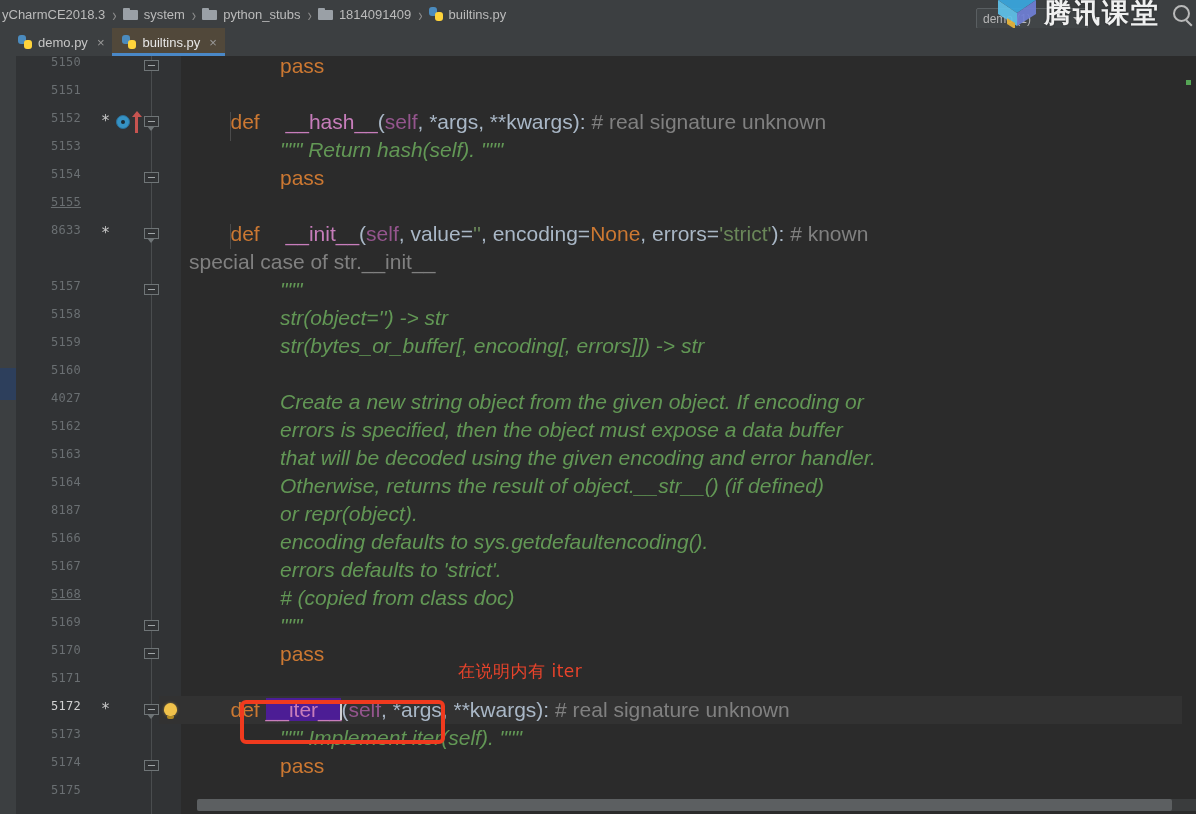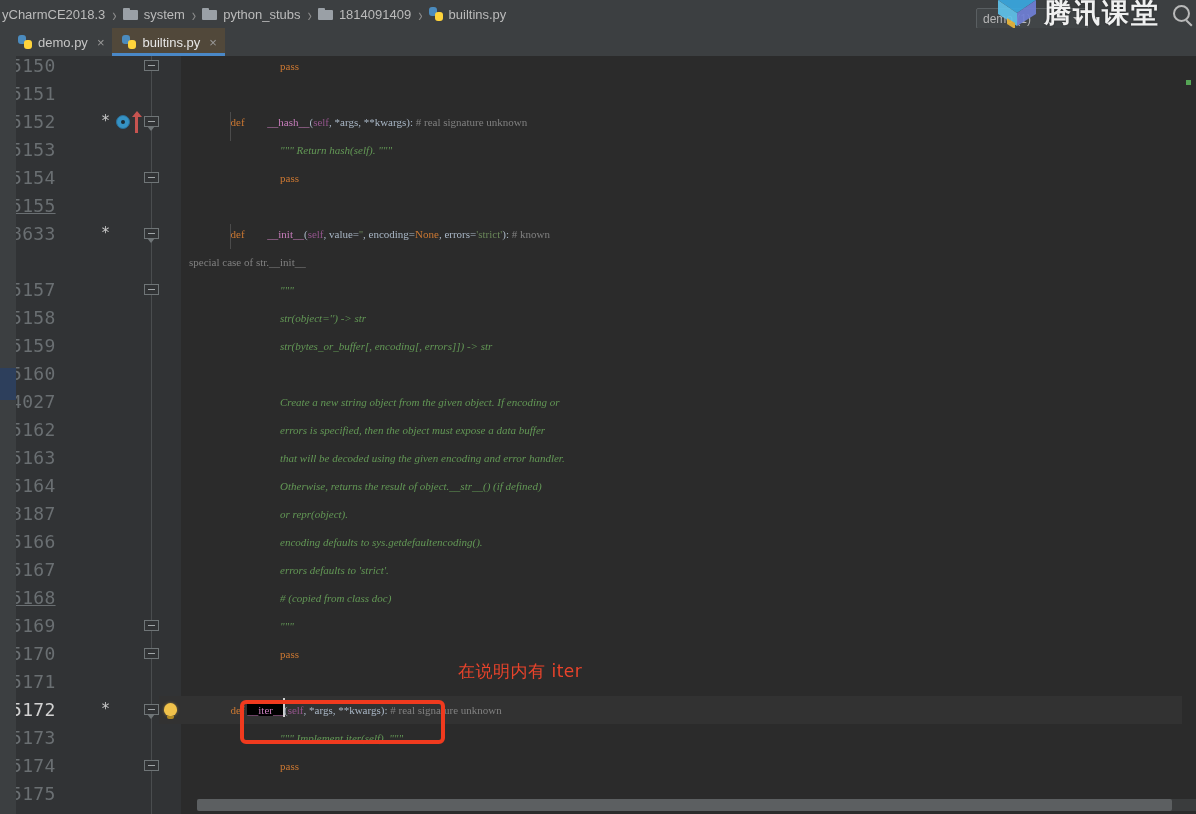--- a/index.html
+++ b/index.html
@@ -111,22 +111,22 @@
     background: #2b2b2b; overflow: hidden;
   }
   .gutter {
     position: absolute; left: 0; top: 0; width: 165px; height: 758px;
     background: #313335;
   }
   .gutter-fold-line {
     position: absolute; left: 135px; top: 0; width: 1px; height: 758px; background: #4a4d4f;
   }
   .ln {
-    position: absolute; right: 100px; width: 70px; text-align: left;
-    font-family: "DejaVu Sans Mono", monospace; font-size: 18px;
+    position: absolute; right: 100px; width: 70px; text-align: right;
+    font-family: "DejaVu Sans Mono", monospace; font-size: 12px;
     color: #6a6f72; letter-spacing: .3px;
   }
   .ln.current { color: #d2d2d2; }
   .gmark {
     position: absolute; font-family: "DejaVu Sans Mono", monospace;
     font-size: 15px; color: #c8c8c8;
   }
   .fold {
     position: absolute; left: 128px; width: 15px; height: 13px;
   }
@@ -166,22 +166,22 @@
     background: #f0c24b; box-shadow: 0 0 3px rgba(240,194,75,.5);
   }
   .bulb:after {
     content: ""; position: absolute; left: 3px; bottom: -3px; width: 7px; height: 3px;
     background: #b08a24; border-radius: 0 0 2px 2px;
   }
 
   
   .code {
     position: absolute; left: 165px; top: 0; right: 0; height: 549px;
-    font-family: Liberation Serif, serif;
-    font-size: 11px; line-height: 28px; white-space: pre;
+    font-family: Liberation Sans, sans-serif;
+    font-size: 21px; line-height: 28px; white-space: pre;
   }
   .code-line { position: absolute; left: 0; white-space: pre; }
   .indent-guide {
     position: absolute; width: 1px; background: #4b4b4b;
   }
   .current-line-hl {
     position: absolute; left: 0; right: 0; height: 28px; background: #323232;
   }
   .block-caret {
     display: inline-block; width: 2px; height: 19px; background: #d0d0d0;
@@ -193,21 +193,21 @@
   .fn      { color: #c77dbb; margin-left: 20px; }
   .selfp   { color: #94558d; }
   .plain   { color: #a9b7c6; }
   .str     { color: #6a8759; }
   .kwconst { color: #cc7832; }
   .cmt     { color: #808080; }
   .doc     { color: #629755; font-style: italic; }
   .punct   { color: #a9b7c6; }
 
   
-  .sel { background: #000000; color: #c77dbb; }
+  .sel { background: #4c1d95; color: #c77dbb; }
 
   
   .annot {
     position: absolute; color: #e8432b; font-size: 17px;
     font-family: "DejaVu Sans", sans-serif; white-space: nowrap;
     letter-spacing: .5px;
   }
   .redbox {
     position: absolute; border: 4px solid #f03a1e; border-radius: 6px;
     pointer-events: none;

